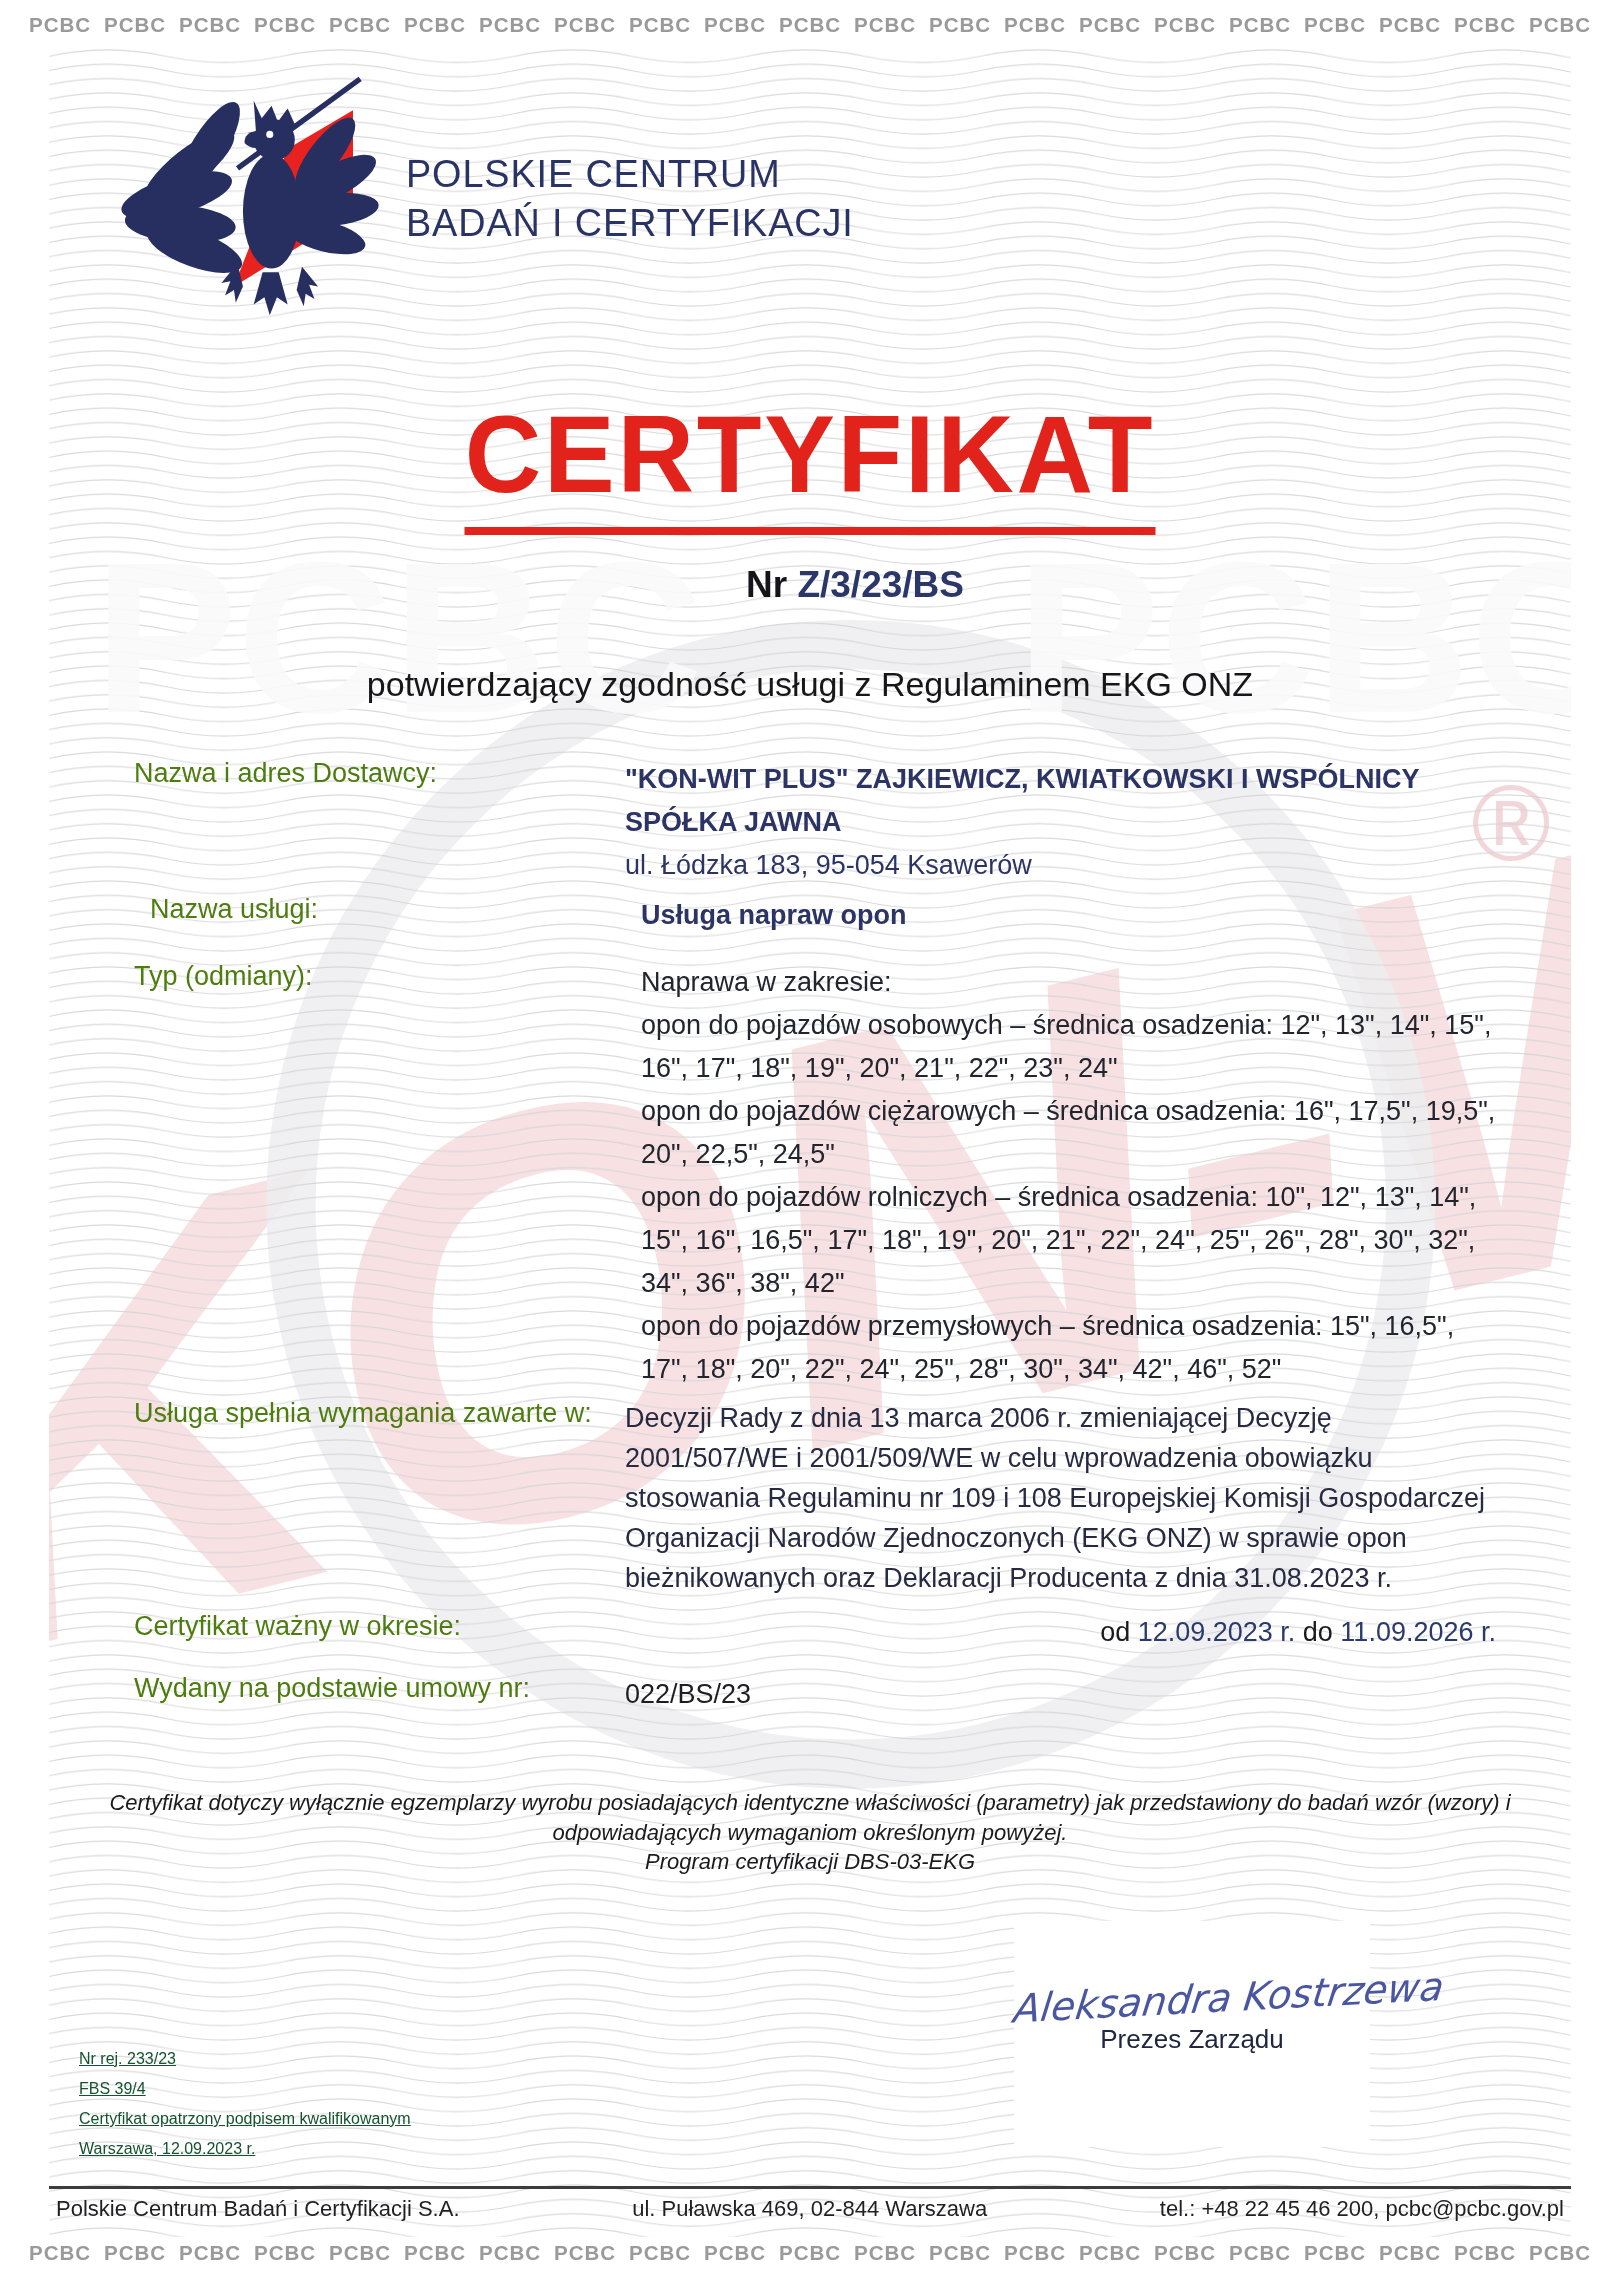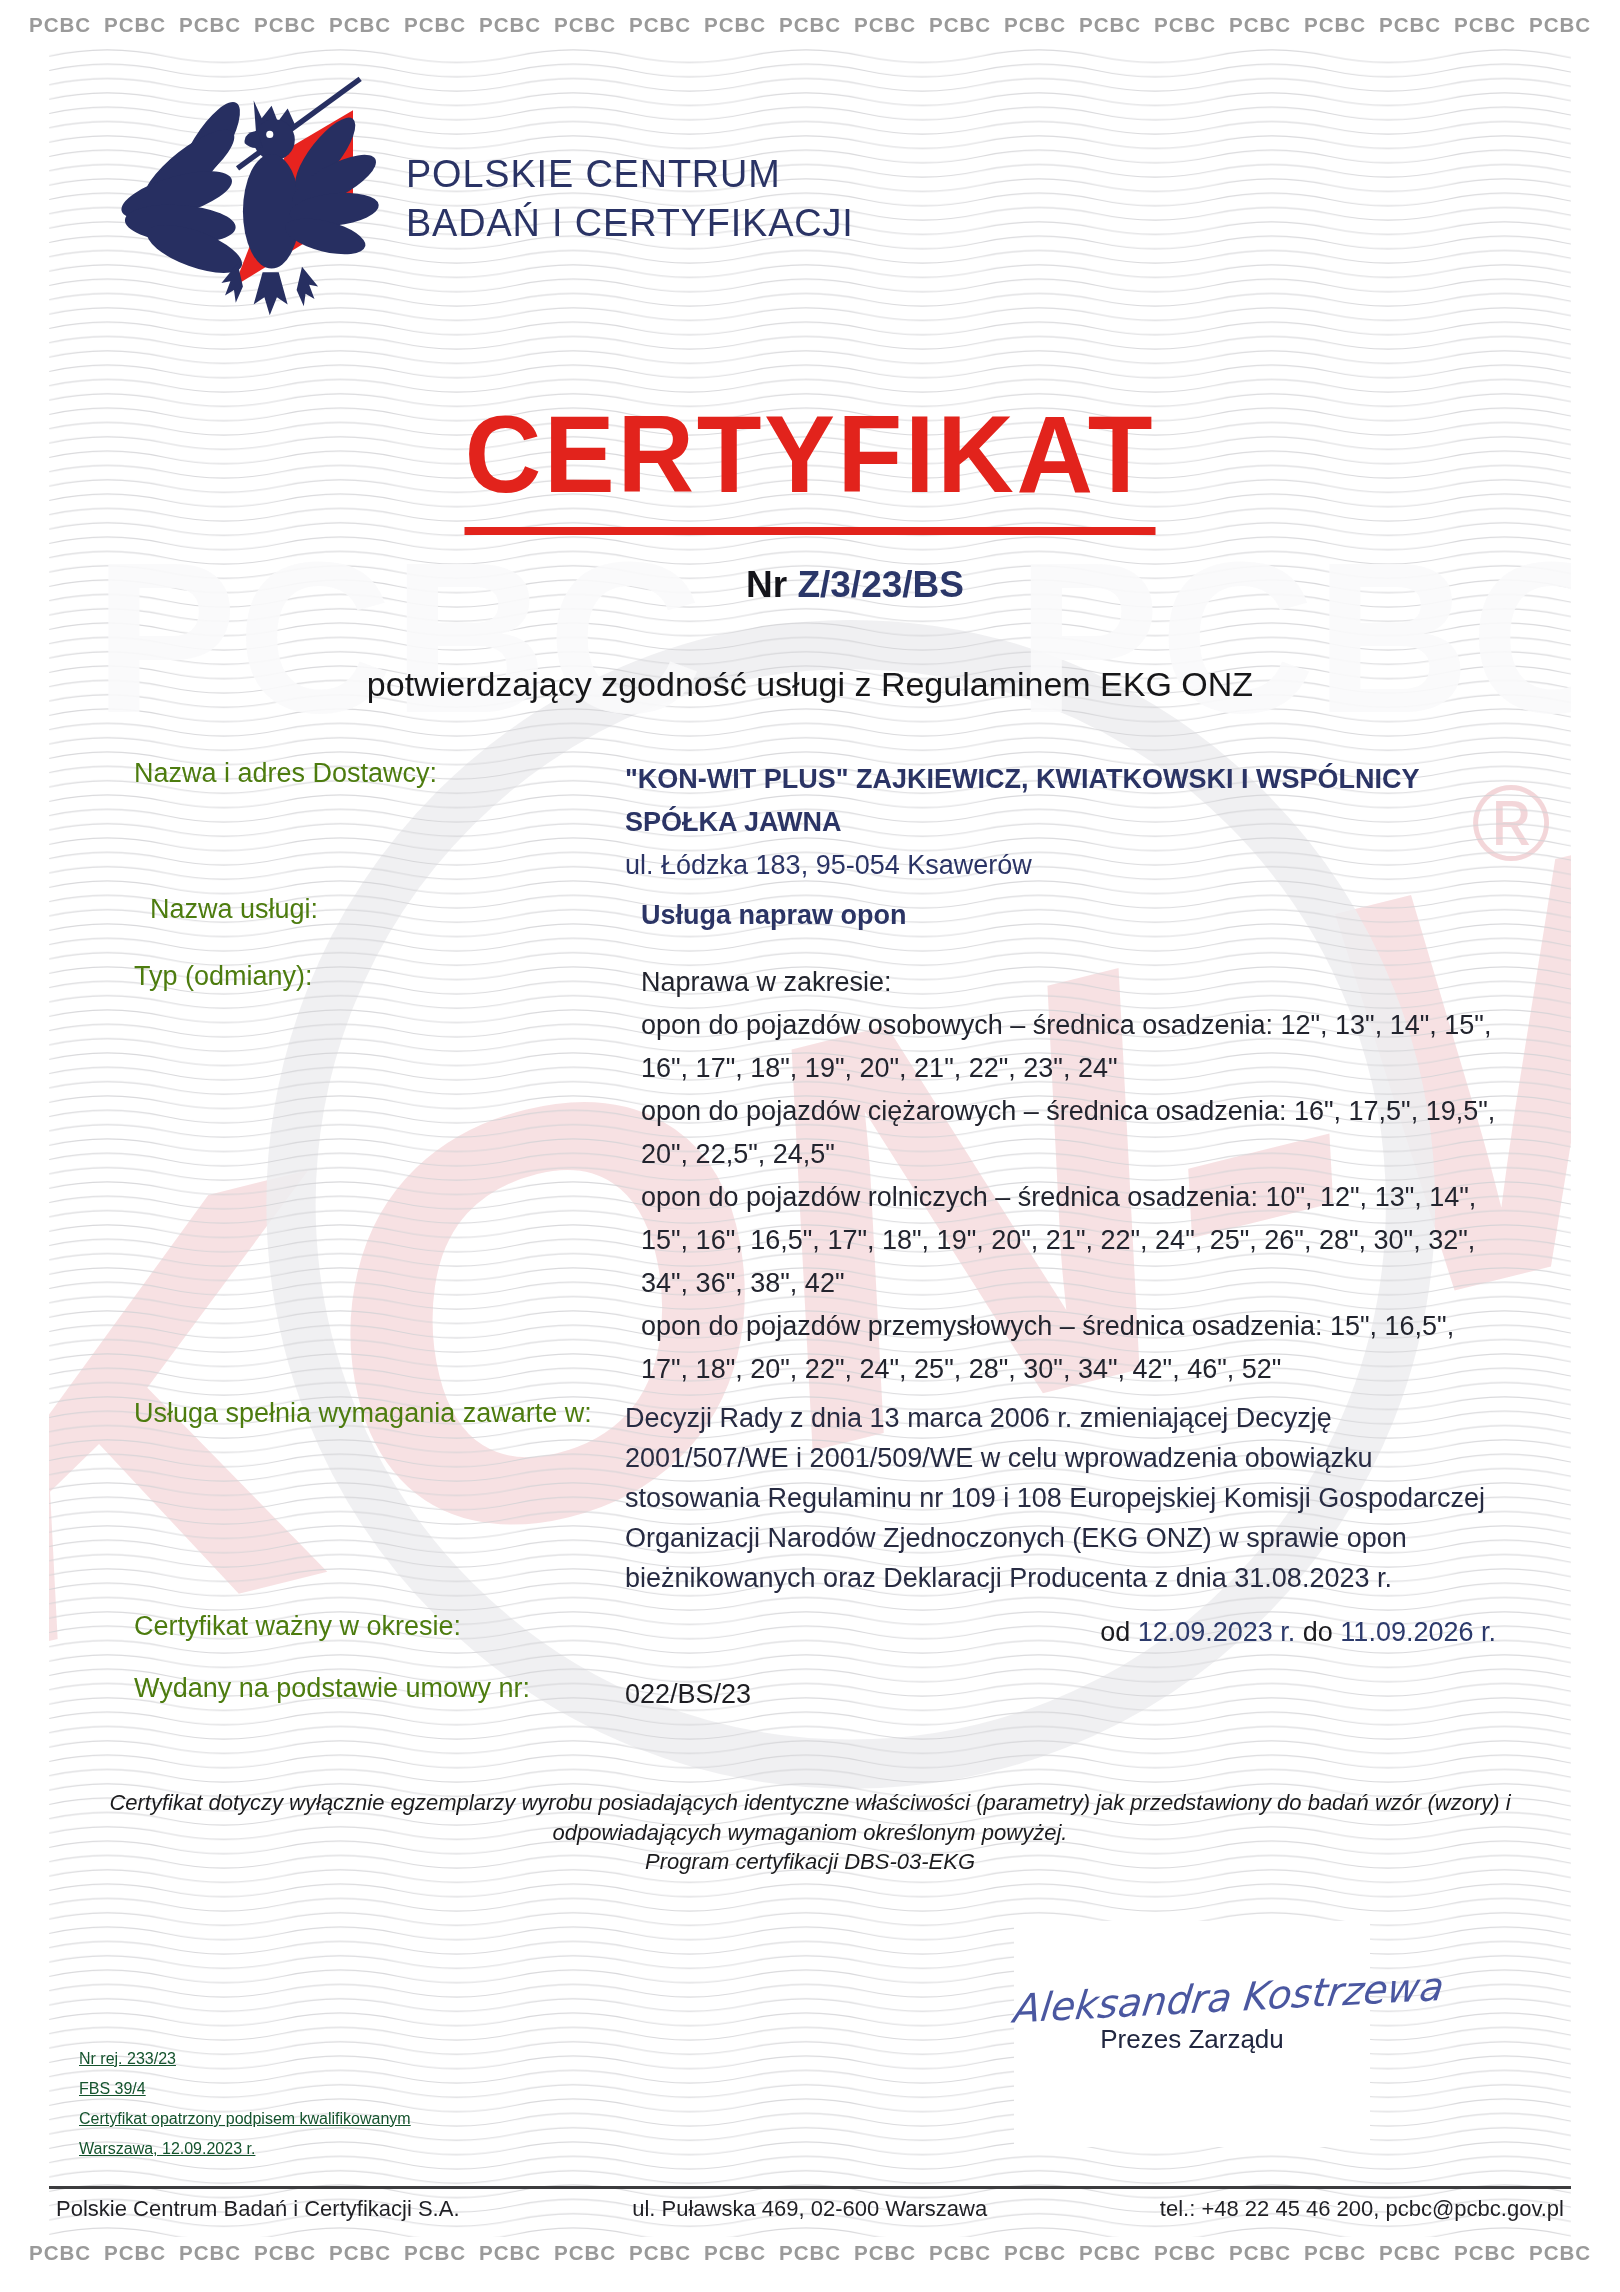--- a/index.html
+++ b/index.html
@@ -265,21 +265,21 @@
   <div class="registry">
     <div>Nr rej. 233/23</div>
     <div>FBS 39/4</div>
     <div>Certyfikat opatrzony podpisem kwalifikowanym</div>
     <div>Warszawa, 12.09.2023 r.</div>
   </div>
 
   <div class="footer-line"></div>
   <div class="footer">
     <span>Polskie Centrum Badań i Certyfikacji S.A.</span>
-    <span>ul. Puławska 469, 02-600 Warszawa</span>
+    <span>ul. Puławska 469, 02-844 Warszawa</span>
     <span>tel.: +48 22 45 46 200, pcbc@pcbc.gov.pl</span>
   </div>
 
   <div class="pcbc-strip bottom">
       <span>PCBC</span>
       <span>PCBC</span>
       <span>PCBC</span>
       <span>PCBC</span>
       <span>PCBC</span>
       <span>PCBC</span>

